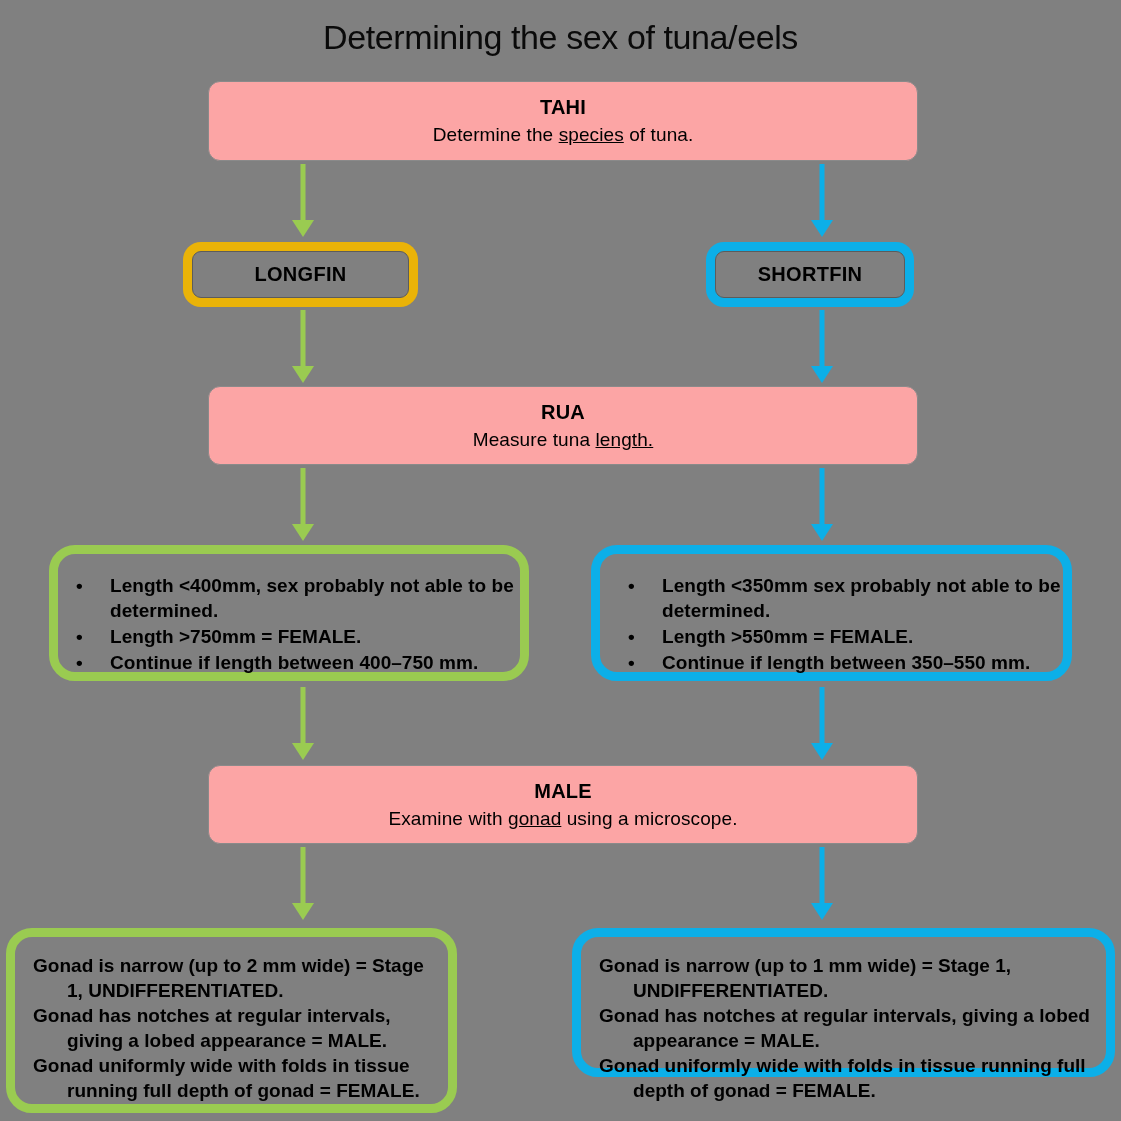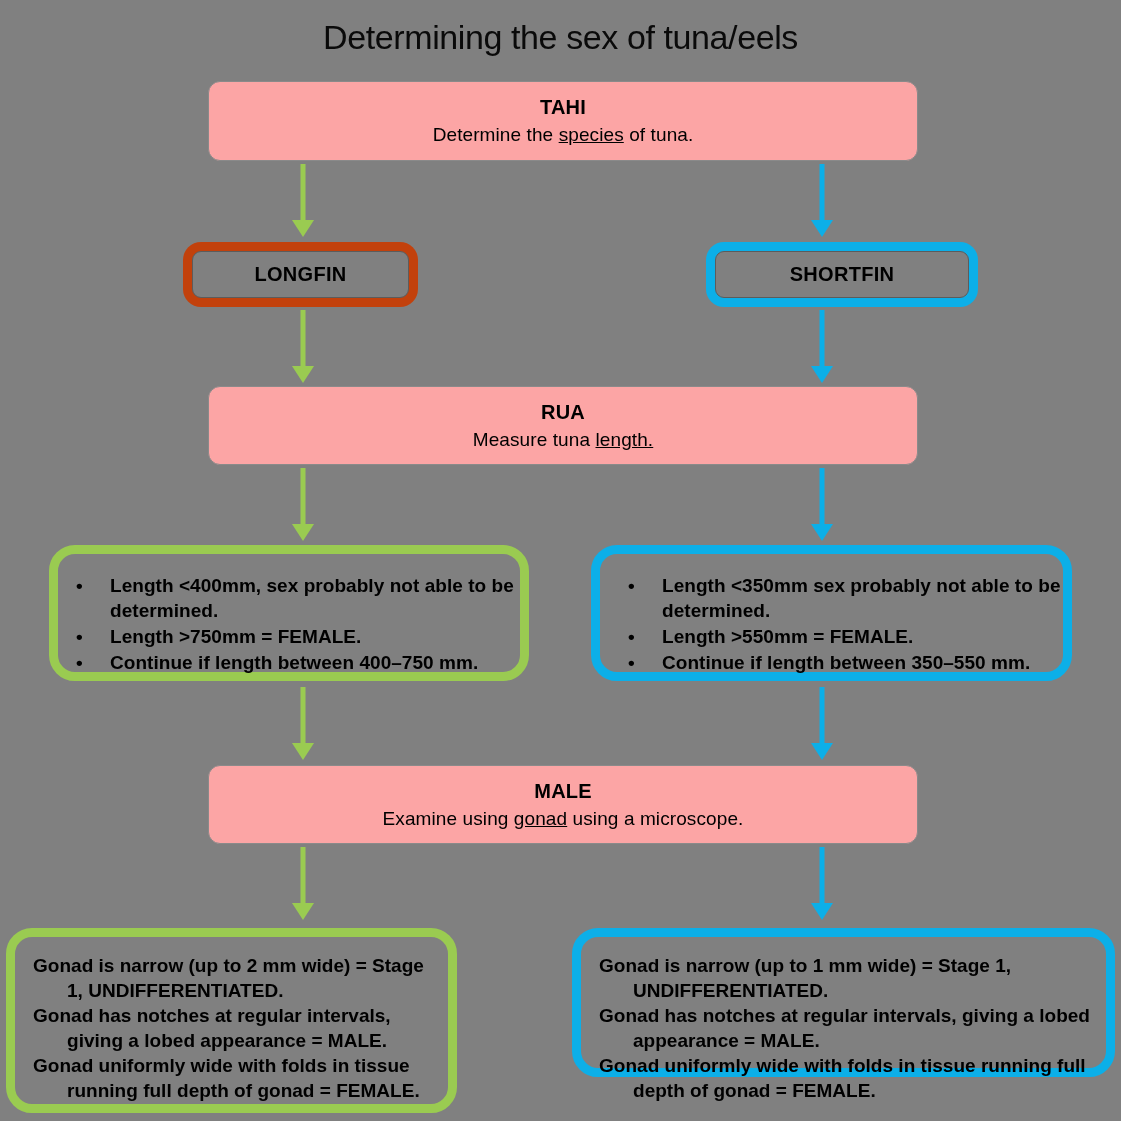--- a/index.html
+++ b/index.html
@@ -76,21 +76,21 @@
     background: #808080;
     border: 1.5px solid #5c5c5c;
     border-radius: 9px;
     display: flex;
     align-items: center;
     justify-content: center;
     font-size: 20px;
     font-weight: bold;
     letter-spacing: 0.3px;
   }
-  .ring-green { background: #c2410c; }
+  .ring-green { background: #eab308; }
   .ring-blue  { background: #0CAFE8; }
 
   
   .result-box {
     position: absolute;
     box-sizing: border-box;
     background: #808080;
     border-radius: 26px;
     border: 9px solid #9ACB51;
   }
@@ -176,21 +176,21 @@
 
   <div class="arrow blue" style="left:804px; top:164px; width:36px; height:73px;">
     <div class="shaft" style="height:58px;"></div>
     <div class="head"></div>
   </div>
 
   <div class="species-box ring-green" style="left:183px; top:242px; width:235px; height:65px;">
     <div class="inner">LONGFIN</div>
   </div>
 
-  <div class="species-box ring-blue" style="left:706px; top:242px; width:272px; height:65px;">
+  <div class="species-box ring-blue" style="left:706px; top:242px; width:208px; height:65px;">
     <div class="inner">SHORTFIN</div>
   </div>
 
   <div class="arrow" style="left:285px; top:310px; width:36px; height:73px;">
     <div class="shaft" style="height:58px;"></div>
     <div class="head"></div>
   </div>
 
   <div class="arrow blue" style="left:804px; top:310px; width:36px; height:73px;">
     <div class="shaft" style="height:58px;"></div>
@@ -251,21 +251,21 @@
     <div class="head"></div>
   </div>
 
   <div class="arrow blue" style="left:804px; top:687px; width:36px; height:73px;">
     <div class="shaft" style="height:58px;"></div>
     <div class="head"></div>
   </div>
 
   <div class="plain-box" style="left:208px; top:765px; width:710px; height:79px;">
     <div class="step-name">MALE</div>
-    <div class="step-desc"><span>Examine using </span><span class="u">gonad</span><span> using a microscope.</span></div>
+    <div class="step-desc"><span>Examine with </span><span class="u">gonad</span><span> using a microscope.</span></div>
   </div>
 
   <div class="arrow" style="left:285px; top:847px; width:36px; height:73px;">
     <div class="shaft" style="height:58px;"></div>
     <div class="head"></div>
   </div>
 
   <div class="arrow blue" style="left:804px; top:847px; width:36px; height:73px;">
     <div class="shaft" style="height:58px;"></div>
     <div class="head"></div>

